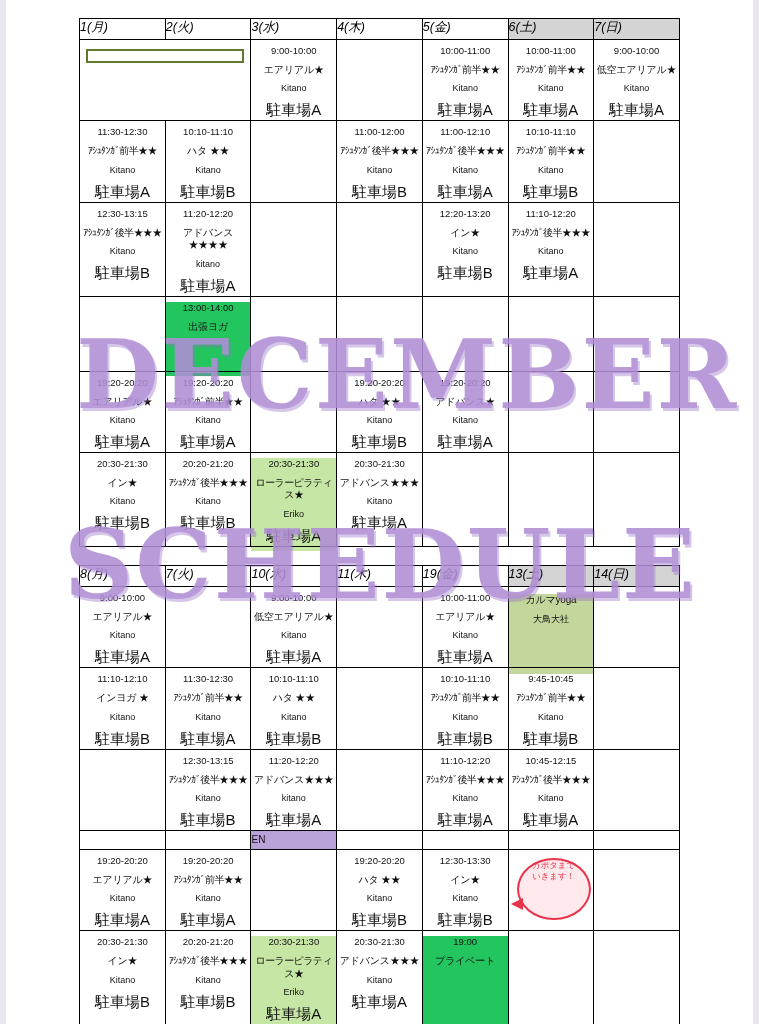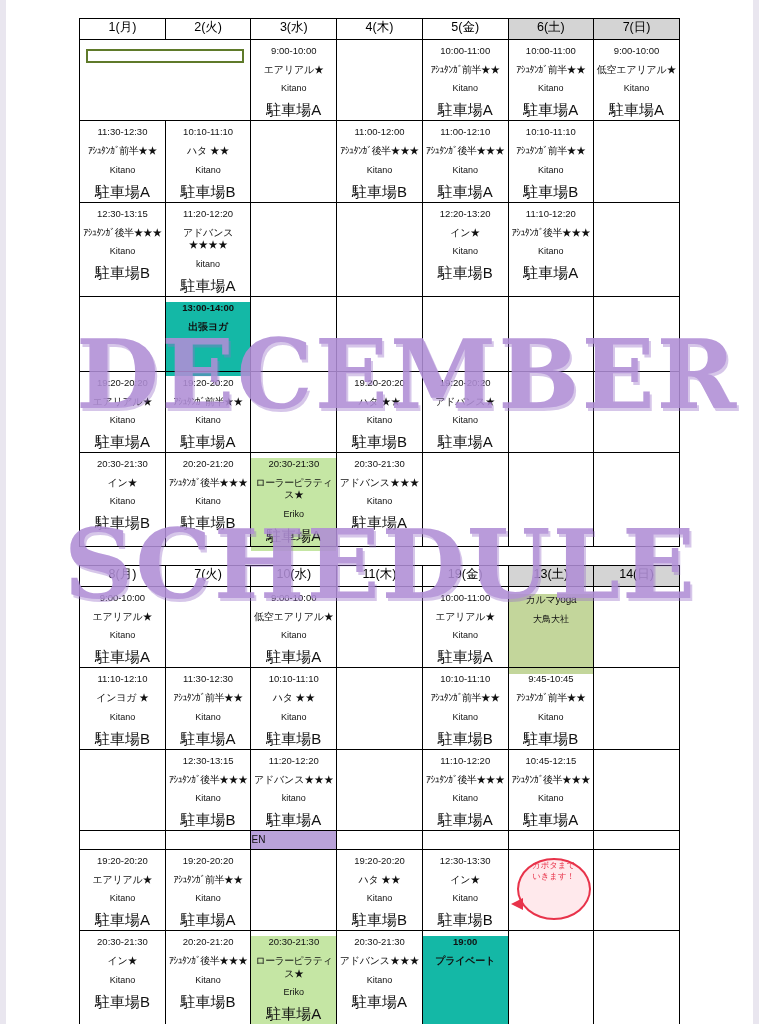--- a/index.html
+++ b/index.html
@@ -1,31 +1,31 @@
 <!DOCTYPE html>
 <html><head>
 <meta charset="utf-8">
 <style>
   html,body{margin:0;padding:0;background:#e9e6ef;}
   body{width:759px;height:1024px;font-family:"Liberation Sans",sans-serif;overflow:hidden;}
   #sheet{position:absolute;left:6px;top:0;width:747px;height:1024px;background:#ffffff;}
   table.cal{border-collapse:collapse;table-layout:fixed;width:600px;margin:18px auto 0 auto;}
   table.cal td,table.cal th{border:1px solid #000;padding:0;vertical-align:top;}
   col.c{width:85.7px;}
-  thead th{height:20px;font-size:12.5px;font-weight:normal;text-align:center;vertical-align:middle;background:#ffffff;}
+  thead th{height:20px;font-size:12.5px;font-weight:normal;text-align:left;vertical-align:middle;background:#ffffff;font-style:italic;}
   thead th.sat,thead th.sun{background:#d4d4d4;}
   td.cell{height:74px;text-align:center;}
   .time{font-size:9.5px;color:#111;margin-top:5px;line-height:1.25;}
   .title{font-size:10px;color:#111;margin-top:7px;line-height:1.25;letter-spacing:-0.2px;}
   .title.small{font-size:10px;letter-spacing:-0.6px;}
   .inst{font-size:9px;color:#111;margin-top:7px;}
   .place{font-size:15px;color:#111;margin-top:8px;}
   td.cell.empty{background:#fff;}
   .fill{display:block;width:100%;height:100%;box-sizing:border-box;}
-  .bg-red .fill{background:#14b8a6;font-weight:bold;}
+  .bg-red .fill{background:#22c55e;}
   .bg-green .fill{background:#c5e6a4;}
   .bg-olive .fill{background:#c3d69b;}
   .banner{border:2px solid #5f7a2a;margin:9px 6px 0 6px;padding:5px 0;}
   .banner span{color:#c00000;font-size:15px;font-weight:bold;font-family:"Liberation Serif",serif;}
   .en-row td{height:18px;vertical-align:middle;}
   .en-chip{background:#b9a2d9;font-size:10px;color:#111;height:18px;line-height:18px;}
   .balloon-wrap{position:relative;height:74px;}
   .balloon{position:absolute;left:8px;top:8px;width:70px;height:58px;border:2px solid #e8334a;border-radius:50%;background:#ffe9ec;color:#e8334a;font-size:8.4px;line-height:1.35;display:flex;align-items:flex-start;justify-content:center;text-align:center;}
   .balloon .tail{position:absolute;left:-8px;bottom:8px;width:0;height:0;border-top:6px solid transparent;border-bottom:6px solid transparent;border-right:12px solid #e8334a;}
   .wm{position:absolute;left:0;top:0;width:622px;height:1024px;pointer-events:none;}

